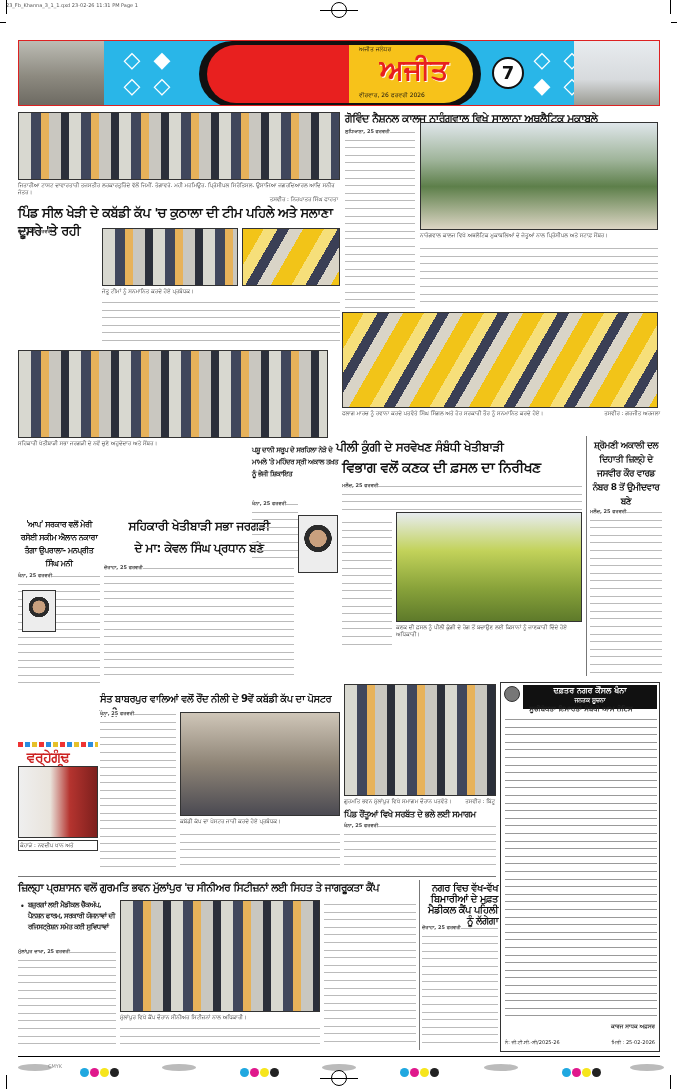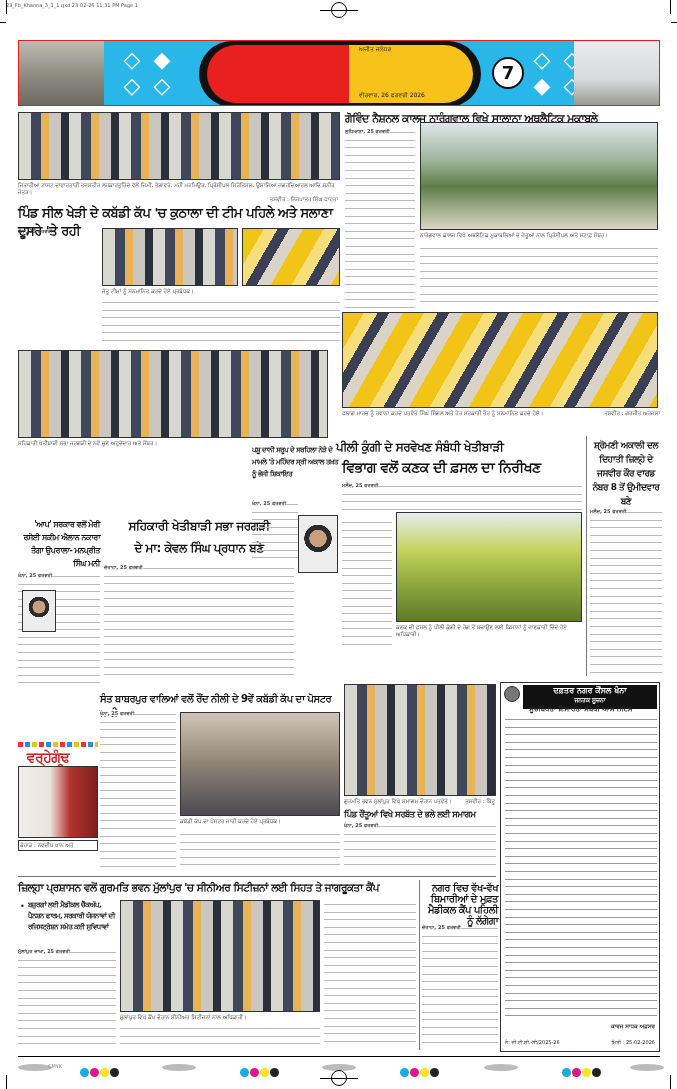--- a/index.html
+++ b/index.html
@@ -56,20 +56,21 @@
 <div class="abs mast">
   <div class="photo-l"></div>
   <div class="diamond" style="left:98px">◇<br>◇</div>
   <div class="diamond" style="left:128px">◆<br>◇</div>
   <div class="diamond" style="left:508px">◇<br>◆</div>
   <div class="diamond" style="left:538px">◇<br>◇</div>
   <div class="pill"></div>
   <div class="pill-red"></div>
   <div class="pill-yellow"></div>
   <div class="tagline">ਅਜੀਤ ਜਲੰਧਰ</div>
+  <div class="title-2">ਅਜੀਤ</div>
   <div class="dateline">ਵੀਰਵਾਰ, 26 ਫਰਵਰੀ 2026</div>
   <div class="pagenum">7</div>
   <div class="photo-r"></div>
 </div>
 
 <div class="abs ph crowd" style="left:18px;top:112px;width:322px;height:68px"></div>
 <div class="abs cap" style="left:18px;top:182px;width:320px">ਜਿਤਾਰੀਆ ਟਾਸਟ ਦਾਵਾਰਤਾਰੀ ਤਜਸਤੀਰ ਲਰਕਾਰਤੁਰਿੰਦੇ ਵੱਲੋਂ ਜਿਮੀਂ. ਤੰਗਾਵਰੇ. ਮਹੀ ਮਹਮਿਉਰ. ਪ੍ਰਿੰਸੀਪਲ ਸਿਰੰਤਿਸਲ. ਉਸਾਜਿਆ ਜਗਰਦਿਆਰਲ ਆਦਿ ਸਨੀਰ ਜੋਤਰ।</div>
 <div class="abs cap" style="left:210px;top:196px;width:128px;text-align:right">ਤਸਵੀਰ : ਨਿਰਪਾਤਰ ਸਿੰਘ ਫਾਹਤਾ</div>
 <div class="abs head" style="left:18px;top:204px;width:322px;font-size:13px;line-height:18px">ਪਿੰਡ ਸੀਲ ਖੇੜੀ ਦੇ ਕਬੱਡੀ ਕੱਪ 'ਚ ਕੁਠਾਲਾ ਦੀ ਟੀਮ ਪਹਿਲੇ ਅਤੇ ਸਲਾਣਾ ਦੂਸਰੇ 'ਤੇ ਰਹੀ</div>
 <div class="abs txt" style="left:18px;top:228px;width:80px;height:88px"><b>ਖੰਨਾ, 25 ਫਰਵਰੀ</b></div>
@@ -97,21 +98,21 @@
 <div class="abs txt" style="left:342px;top:518px;width:50px;height:132px;background:repeating-linear-gradient(180deg,transparent 0 4px,#bbb 4px 5px,transparent 5px 7.6px)"></div>
 <div class="abs ph mustard" style="left:396px;top:512px;width:186px;height:110px"></div>
 <div class="abs cap" style="left:396px;top:624px;width:186px">ਕਣਕ ਦੀ ਫ਼ਸਲ ਨੂੰ ਪੀਲੀ ਕੁੰਗੀ ਦੇ ਰੋਗ ਤੋਂ ਬਚਾਉਣ ਲਈ ਕਿਸਾਨਾਂ ਨੂੰ ਜਾਣਕਾਰੀ ਦਿੰਦੇ ਹੋਏ ਅਧਿਕਾਰੀ।</div>
 
 <div class="abs rule-v" style="left:586px;top:436px;height:240px"></div>
 <div class="abs head" style="left:590px;top:438px;width:72px;font-size:9px;line-height:14px;text-align:center">ਸ਼੍ਰੋਮਣੀ ਅਕਾਲੀ ਦਲ ਦਿਹਾਤੀ ਜ਼ਿਲ੍ਹੇ ਦੇ ਜਸਵੀਰ ਕੌਰ ਵਾਰਡ ਨੰਬਰ 8 ਤੋਂ ਉਮੀਦਵਾਰ ਬਣੇ</div>
 <div class="abs txt" style="left:590px;top:508px;width:72px;height:165px;background:repeating-linear-gradient(180deg,transparent 0 4px,#bbb 4px 5px,transparent 5px 7.6px)"><b style="background:#fff">ਮਲੌਦ, 25 ਫਰਵਰੀ</b></div>
 
 <div class="abs head" style="left:252px;top:444px;width:88px;font-size:7px;line-height:12px">ਪਸ਼ੂ ਦਾਨੀ ਸਰੂਪ ਦੇ ਸਰਹਿਲਾ ਨੇੜੇ ਦੇ ਮਾਮਲੇ 'ਤੇ ਮਹਿੰਦਰ ਸ੍ਰੀ ਅਕਾਲ ਤਖ਼ਤ ਨੂੰ ਭੇਜੀ ਸ਼ਿਕਾਇਤ</div>
 
-<div class="abs head" style="left:18px;top:518px;width:82px;font-size:8px;line-height:13px;text-align:right">'ਆਪ' ਸਰਕਾਰ ਵਲੋਂ ਮੇਰੀ ਰਸੋਈ ਸਕੀਮ ਐਲਾਨ ਨਕਾਰਾ ਤੰਗਾ ਉਪਰਾਲਾ- ਮਨਪ੍ਰੀਤ ਸਿੰਘ ਮਨੀ</div>
+<div class="abs head" style="left:18px;top:518px;width:82px;font-size:8px;line-height:13px;text-align:center">'ਆਪ' ਸਰਕਾਰ ਵਲੋਂ ਮੇਰੀ ਰਸੋਈ ਸਕੀਮ ਐਲਾਨ ਨਕਾਰਾ ਤੰਗਾ ਉਪਰਾਲਾ- ਮਨਪ੍ਰੀਤ ਸਿੰਘ ਮਨੀ</div>
 <div class="abs txt" style="left:18px;top:572px;width:82px;height:112px;background:repeating-linear-gradient(180deg,transparent 0 4px,#bbb 4px 5px,transparent 5px 7.6px)"><b style="background:#fff">ਖੰਨਾ, 25 ਫਰਵਰੀ</b></div>
 <div class="abs ph portrait" style="left:22px;top:590px;width:34px;height:42px"></div>
 
 <div class="abs head" style="left:104px;top:518px;width:190px;font-size:12px;line-height:17px;text-align:center">ਸਹਿਕਾਰੀ ਖੇਤੀਬਾੜੀ ਸਭਾ ਜਰਗੜੀ</div>
 <div class="abs head" style="left:104px;top:540px;width:190px;font-size:12px;line-height:17px;text-align:center">ਦੇ ਮਾ: ਕੇਵਲ ਸਿੰਘ ਪ੍ਰਧਾਨ ਬਣੇ</div>
 <div class="abs txt" style="left:104px;top:564px;width:190px;height:118px;background:repeating-linear-gradient(180deg,transparent 0 4px,#bbb 4px 5px,transparent 5px 7.6px)"><b style="background:#fff">ਦੋਰਾਹਾ, 25 ਫਰਵਰੀ</b></div>
 <div class="abs txt" style="left:252px;top:500px;width:46px;height:60px;background:repeating-linear-gradient(180deg,transparent 0 4px,#bbb 4px 5px,transparent 5px 7.6px)"><b style="background:#fff">ਖੰਨਾ, 25 ਫਰਵਰੀ</b></div>
 <div class="abs ph portrait" style="left:298px;top:515px;width:40px;height:58px"></div>
 
 <div class="abs head" style="left:100px;top:692px;width:240px;font-size:10px;line-height:14px">ਸੰਤ ਬਾਬਰਪੁਰ ਵਾਲਿਆਂ ਵਲੋਂ ਰੌਂਦ ਨੀਲੀ ਦੇ 9ਵੇਂ ਕਬੱਡੀ ਕੱਪ ਦਾ ਪੋਸਟਰ ਜਾਰੀ</div>

